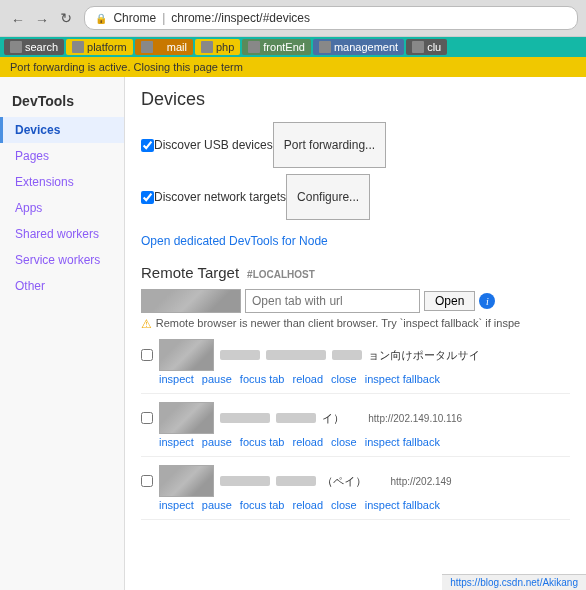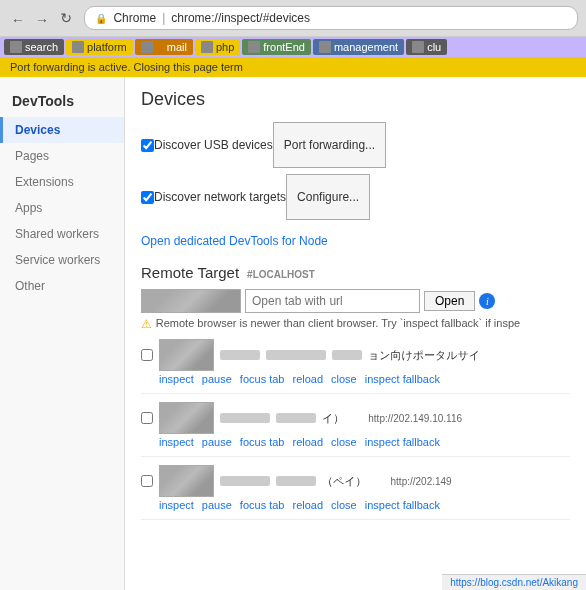--- a/index.html
+++ b/index.html
@@ -9,21 +9,21 @@
     .browser-chrome { background: #ddd; }
     .browser-toolbar { display: flex; align-items: center; padding: 6px 8px; gap: 8px; background: #ddd; }
     .nav-buttons { display: flex; gap: 4px; }
     .nav-btn { width: 20px; height: 20px; border: none; background: none; cursor: pointer; font-size: 14px; color: #555; display: flex; align-items: center; justify-content: center; }
     .address-bar { flex: 1; display: flex; align-items: center; background: white; border: 1px solid #bbb; border-radius: 10px; padding: 2px 10px; gap: 6px; height: 24px; }
     .address-bar-icon { font-size: 10px; color: #555; }
     .address-text { font-size: 12px; color: #333; }
     .address-separator { color: #999; }
 
     
-    .bookmarks-bar { display: flex; align-items: flex-end; padding: 2px 4px; background: #c4b5fd; border-top: 1px solid #ccc; gap: 2px; overflow: hidden; }
+    .bookmarks-bar { display: flex; align-items: flex-end; padding: 2px 4px; background: #14b8a6; border-top: 1px solid #ccc; gap: 2px; overflow: hidden; }
     .bookmark-item { display: flex; align-items: center; gap: 3px; padding: 2px 6px; background: #c8a800; border-radius: 2px; cursor: pointer; white-space: nowrap; }
     .bookmark-icon { width: 12px; height: 12px; background: #888; border-radius: 1px; }
     .bookmark-label { font-size: 11px; color: #333; }
     .bookmark-item.dark { background: #5a5a5a; }
     .bookmark-item.dark .bookmark-label { color: white; }
     .bookmark-item.yellow { background: #f0c800; }
     .bookmark-item.blue { background: #4a6fa5; }
     .bookmark-item.blue .bookmark-label { color: white; }
     .bookmark-item.green { background: #5a8a5a; }
     .bookmark-item.green .bookmark-label { color: white; }
@@ -32,21 +32,21 @@
 
     
     .notification-bar { background: #f0c800; padding: 4px 10px; font-size: 11px; color: #333; }
 
     
     .main-layout { display: flex; height: calc(590px - 75px); }
 
     
     .sidebar { width: 125px; background: #f8f8f8; border-right: 1px solid #ddd; padding-top: 8px; }
     .sidebar-title { font-size: 14px; font-weight: bold; color: #333; padding: 8px 12px; }
-    .sidebar-item { padding: 6px 12px; cursor: pointer; font-size: 12px; color: #737373; border-left: 3px solid transparent; }
+    .sidebar-item { padding: 6px 12px; cursor: pointer; font-size: 12px; color: #8b5cf6; border-left: 3px solid transparent; }
     .sidebar-item.active { border-left: 3px solid #4a90e2; background: #e8f0fe; color: #1a56c4; font-weight: bold; }
 
     
     .content { flex: 1; padding: 12px 16px; background: white; overflow-y: auto; }
     .content-title { font-size: 18px; font-weight: normal; color: #333; margin-bottom: 12px; }
 
     
     .devices-options { margin-bottom: 10px; }
     .device-option { display: flex; align-items: center; gap: 0; margin-bottom: 6px; }
     .device-option input[type="checkbox"] { width: 13px; height: 13px; }

